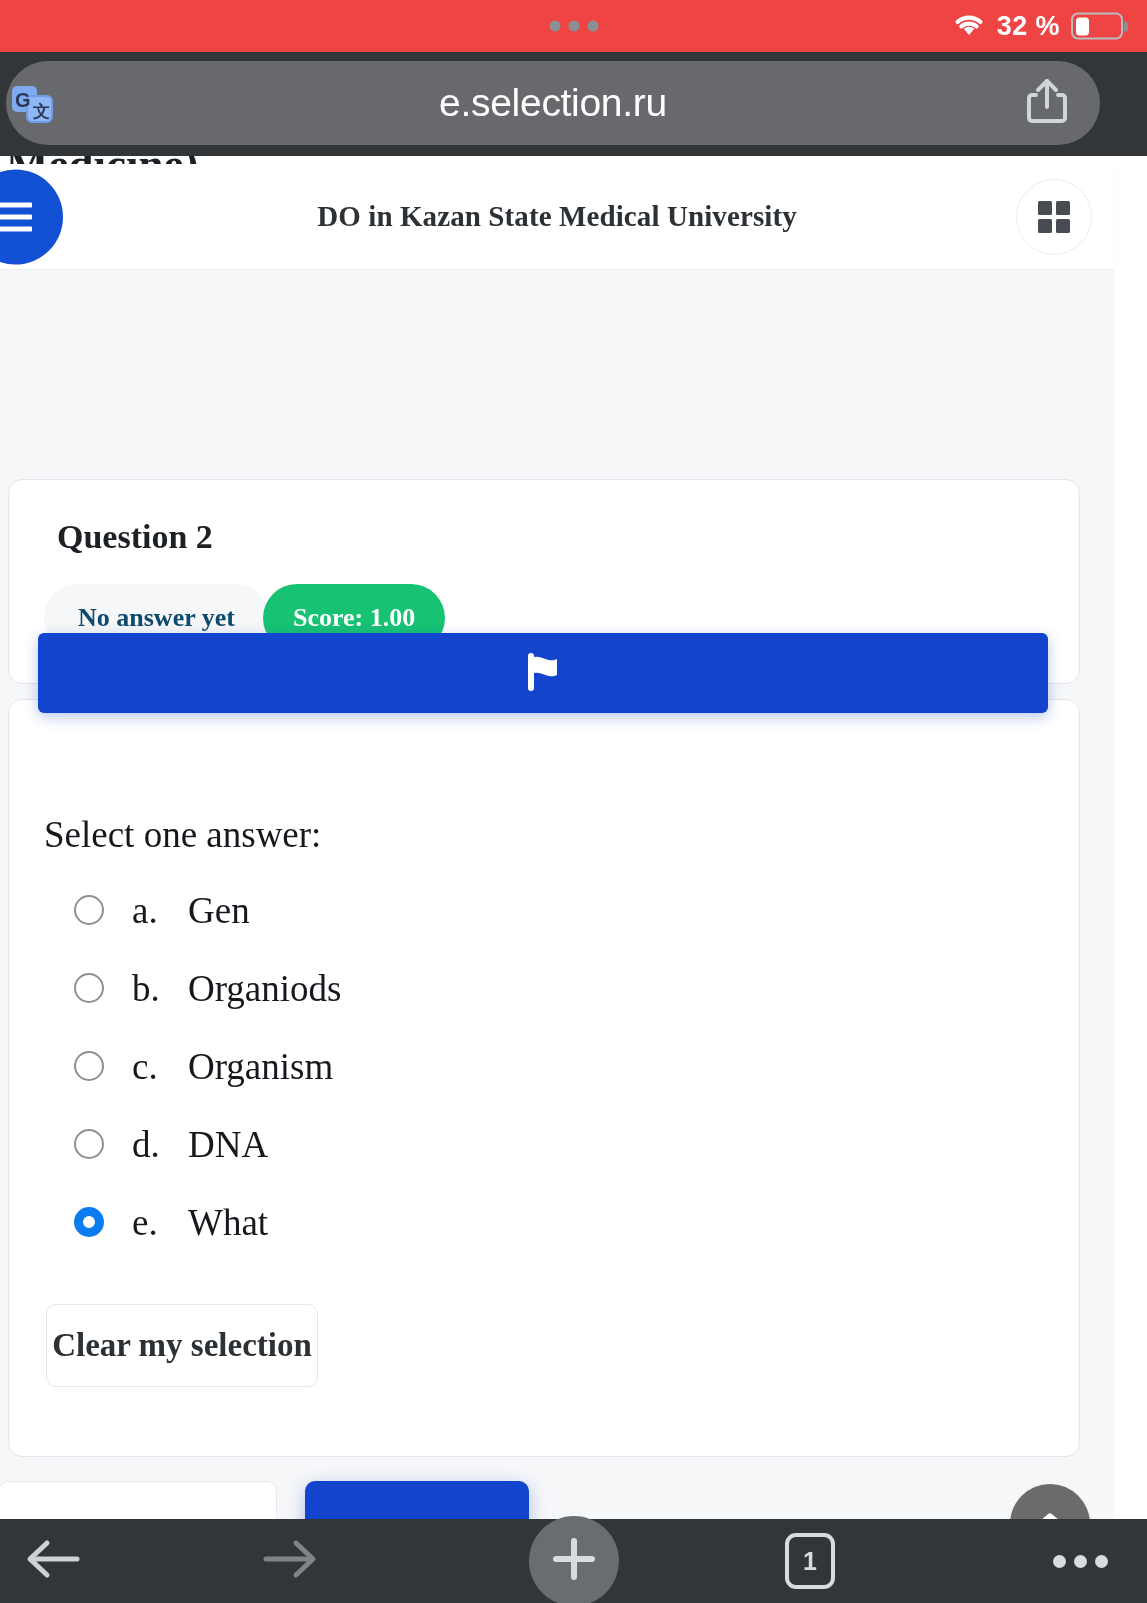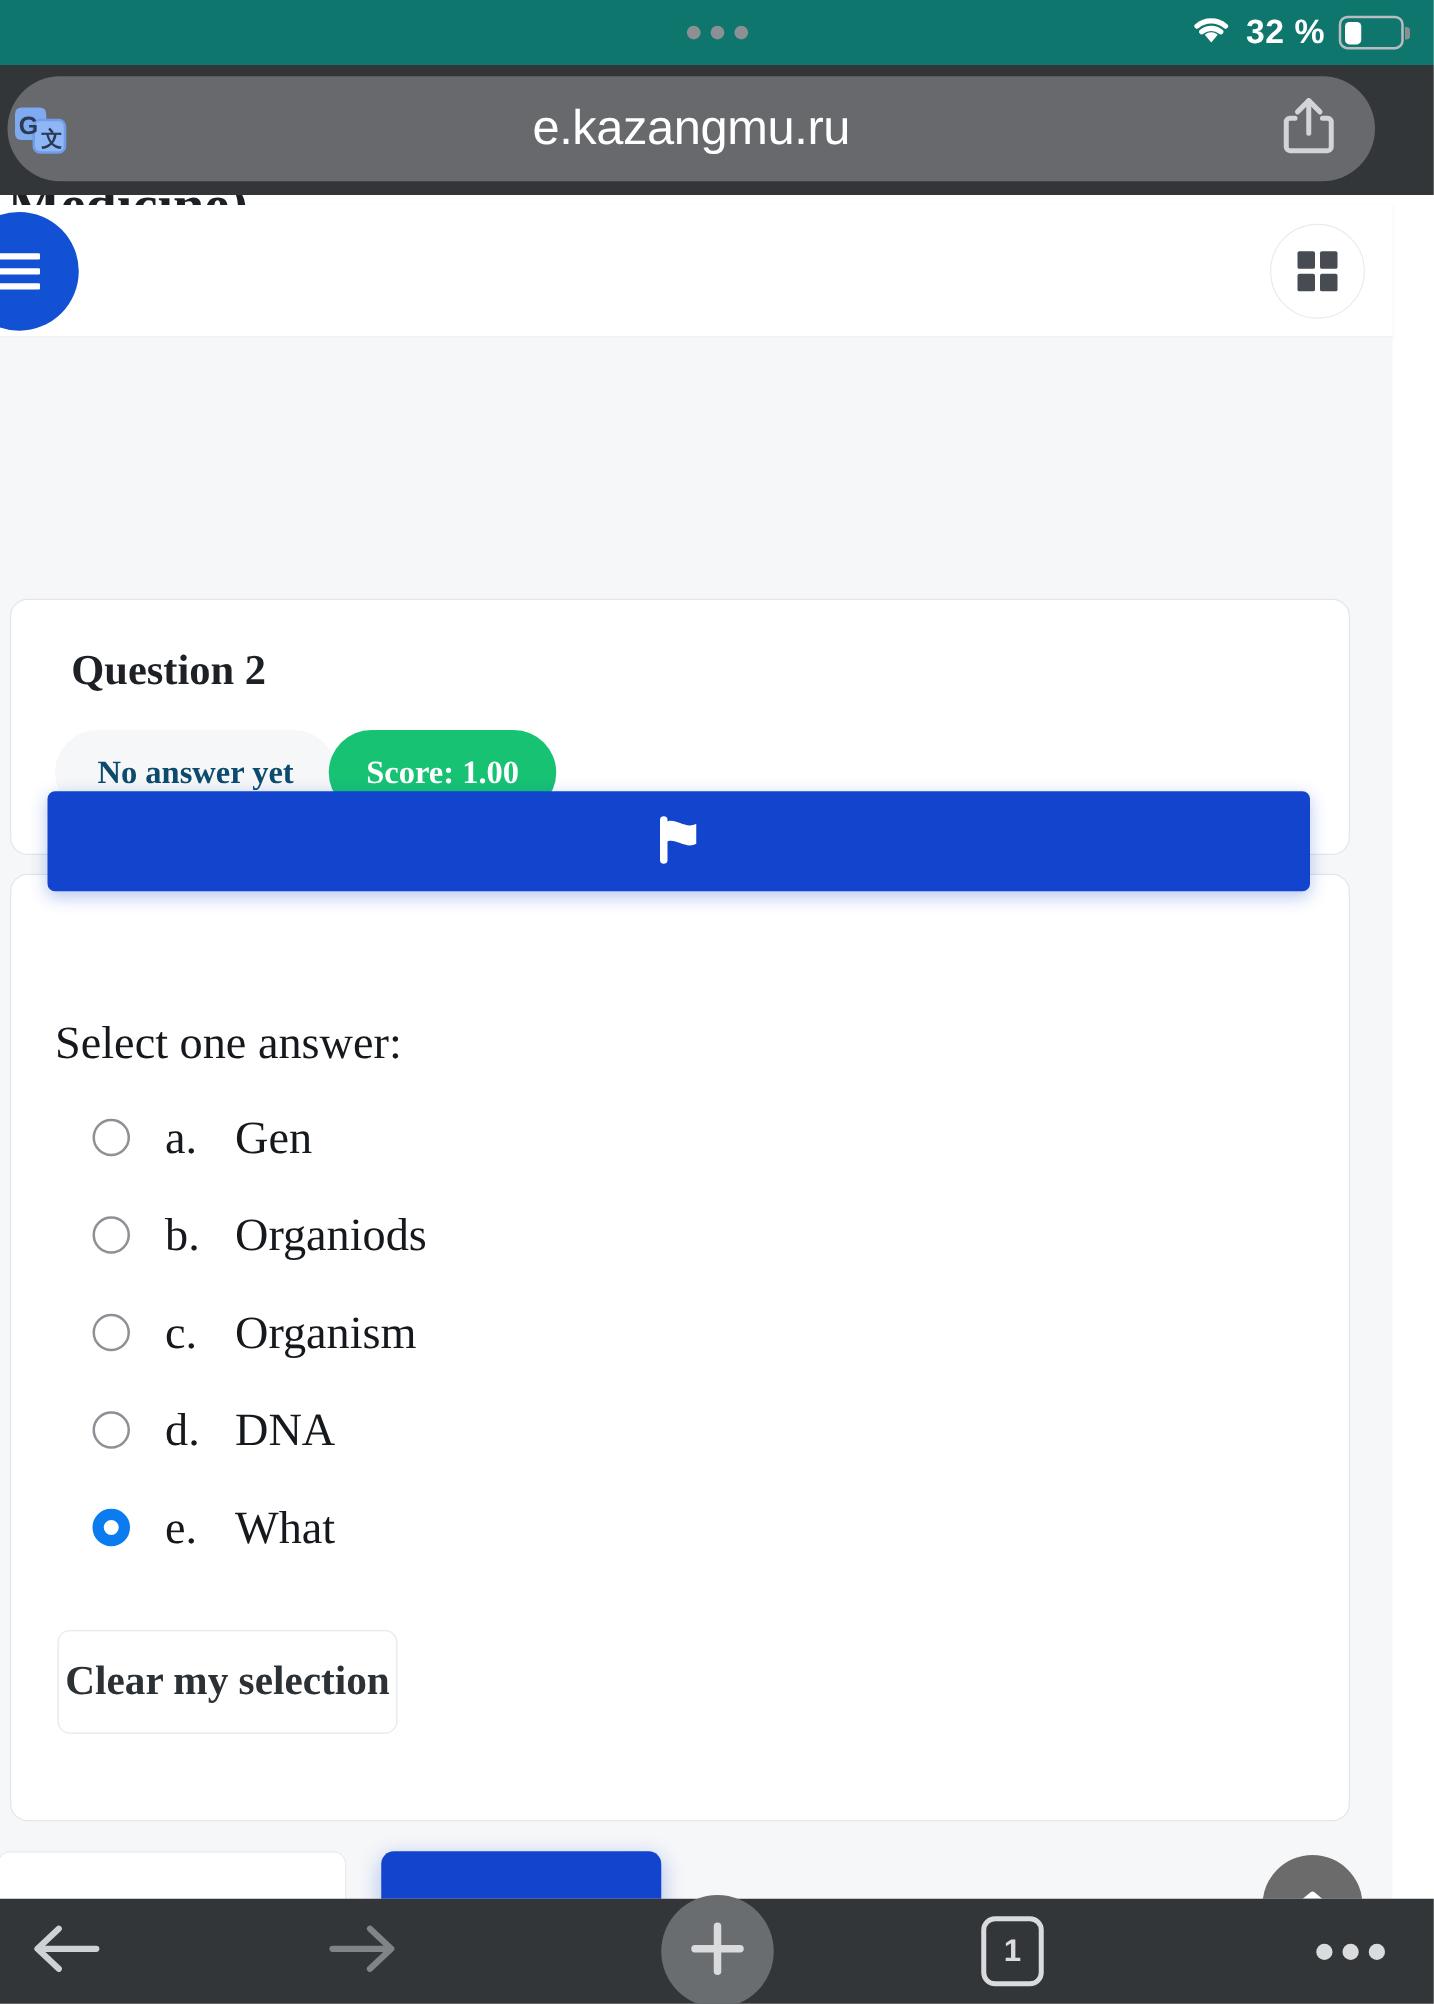--- a/index.html
+++ b/index.html
@@ -10,21 +10,21 @@
     overflow: hidden;
     background: #ffffff;
     font-family: "Liberation Serif", "DejaVu Serif", serif;
   }
 
   
   .status-bar {
     position: absolute;
     top: 0; left: 0;
     width: 1147px; height: 52px;
-    background: #0f766e;
+    background: #ef4444;
     display: flex;
     align-items: center;
   }
   .status-dots {
     position: absolute;
     left: 50%; top: 50%;
     transform: translate(-50%, -50%);
     display: flex; gap: 8px;
   }
   .status-dots i {
@@ -447,39 +447,40 @@
 <div class="url-bar-wrap">
   <div class="url-bar">
     <span class="translate-icon">
       <svg width="46" height="46" viewBox="0 0 46 46">
         <rect x="2" y="6" width="25" height="26" rx="5" fill="#7faaf0"></rect>
         <rect x="17" y="16" width="25" height="26" rx="5" fill="#8fb6f5" stroke="#6f9de8" stroke-width="2"></rect>
         <text x="5" y="27" font-family="Liberation Sans, sans-serif" font-size="20" font-weight="700" fill="#2a3a55">G</text>
         <text x="23" y="37" font-family="Liberation Sans, sans-serif" font-size="17" font-weight="700" fill="#2a3a55">文</text>
       </svg>
     </span>
-    <span class="url-text">e.kazangmu.ru</span>
+    <span class="url-text">e.selection.ru</span>
     <span class="share-icon">
       <svg width="42" height="50" viewBox="0 0 42 50">
         <path d="M21 5 L21 31" stroke="#d2d5d8" stroke-width="4" stroke-linecap="round"></path>
         <path d="M12 14 L21 5 L30 14" stroke="#d2d5d8" stroke-width="4" fill="none" stroke-linecap="round" stroke-linejoin="round"></path>
         <path d="M10 19 L6 19 a3 3 0 0 0 -3 3 L3 42 a3 3 0 0 0 3 3 L36 45 a3 3 0 0 0 3 -3 L39 22 a3 3 0 0 0 -3 -3 L32 19" stroke="#d2d5d8" stroke-width="4" fill="none" stroke-linecap="round" stroke-linejoin="round"></path>
       </svg>
     </span>
   </div>
 </div>
 
 <div class="page">
 
   <div class="bleed-title">Medicine)</div>
 
   <div class="site-header">
     <div class="hamburger-btn">
         <i></i>
       </div>
+    <div class="site-title">DO in Kazan State Medical University</div>
     <div class="grid-btn">
       <span>
           <i></i>
           <i></i>
           <i></i>
           <i></i>
         </span>
     </div>
   </div>
 

